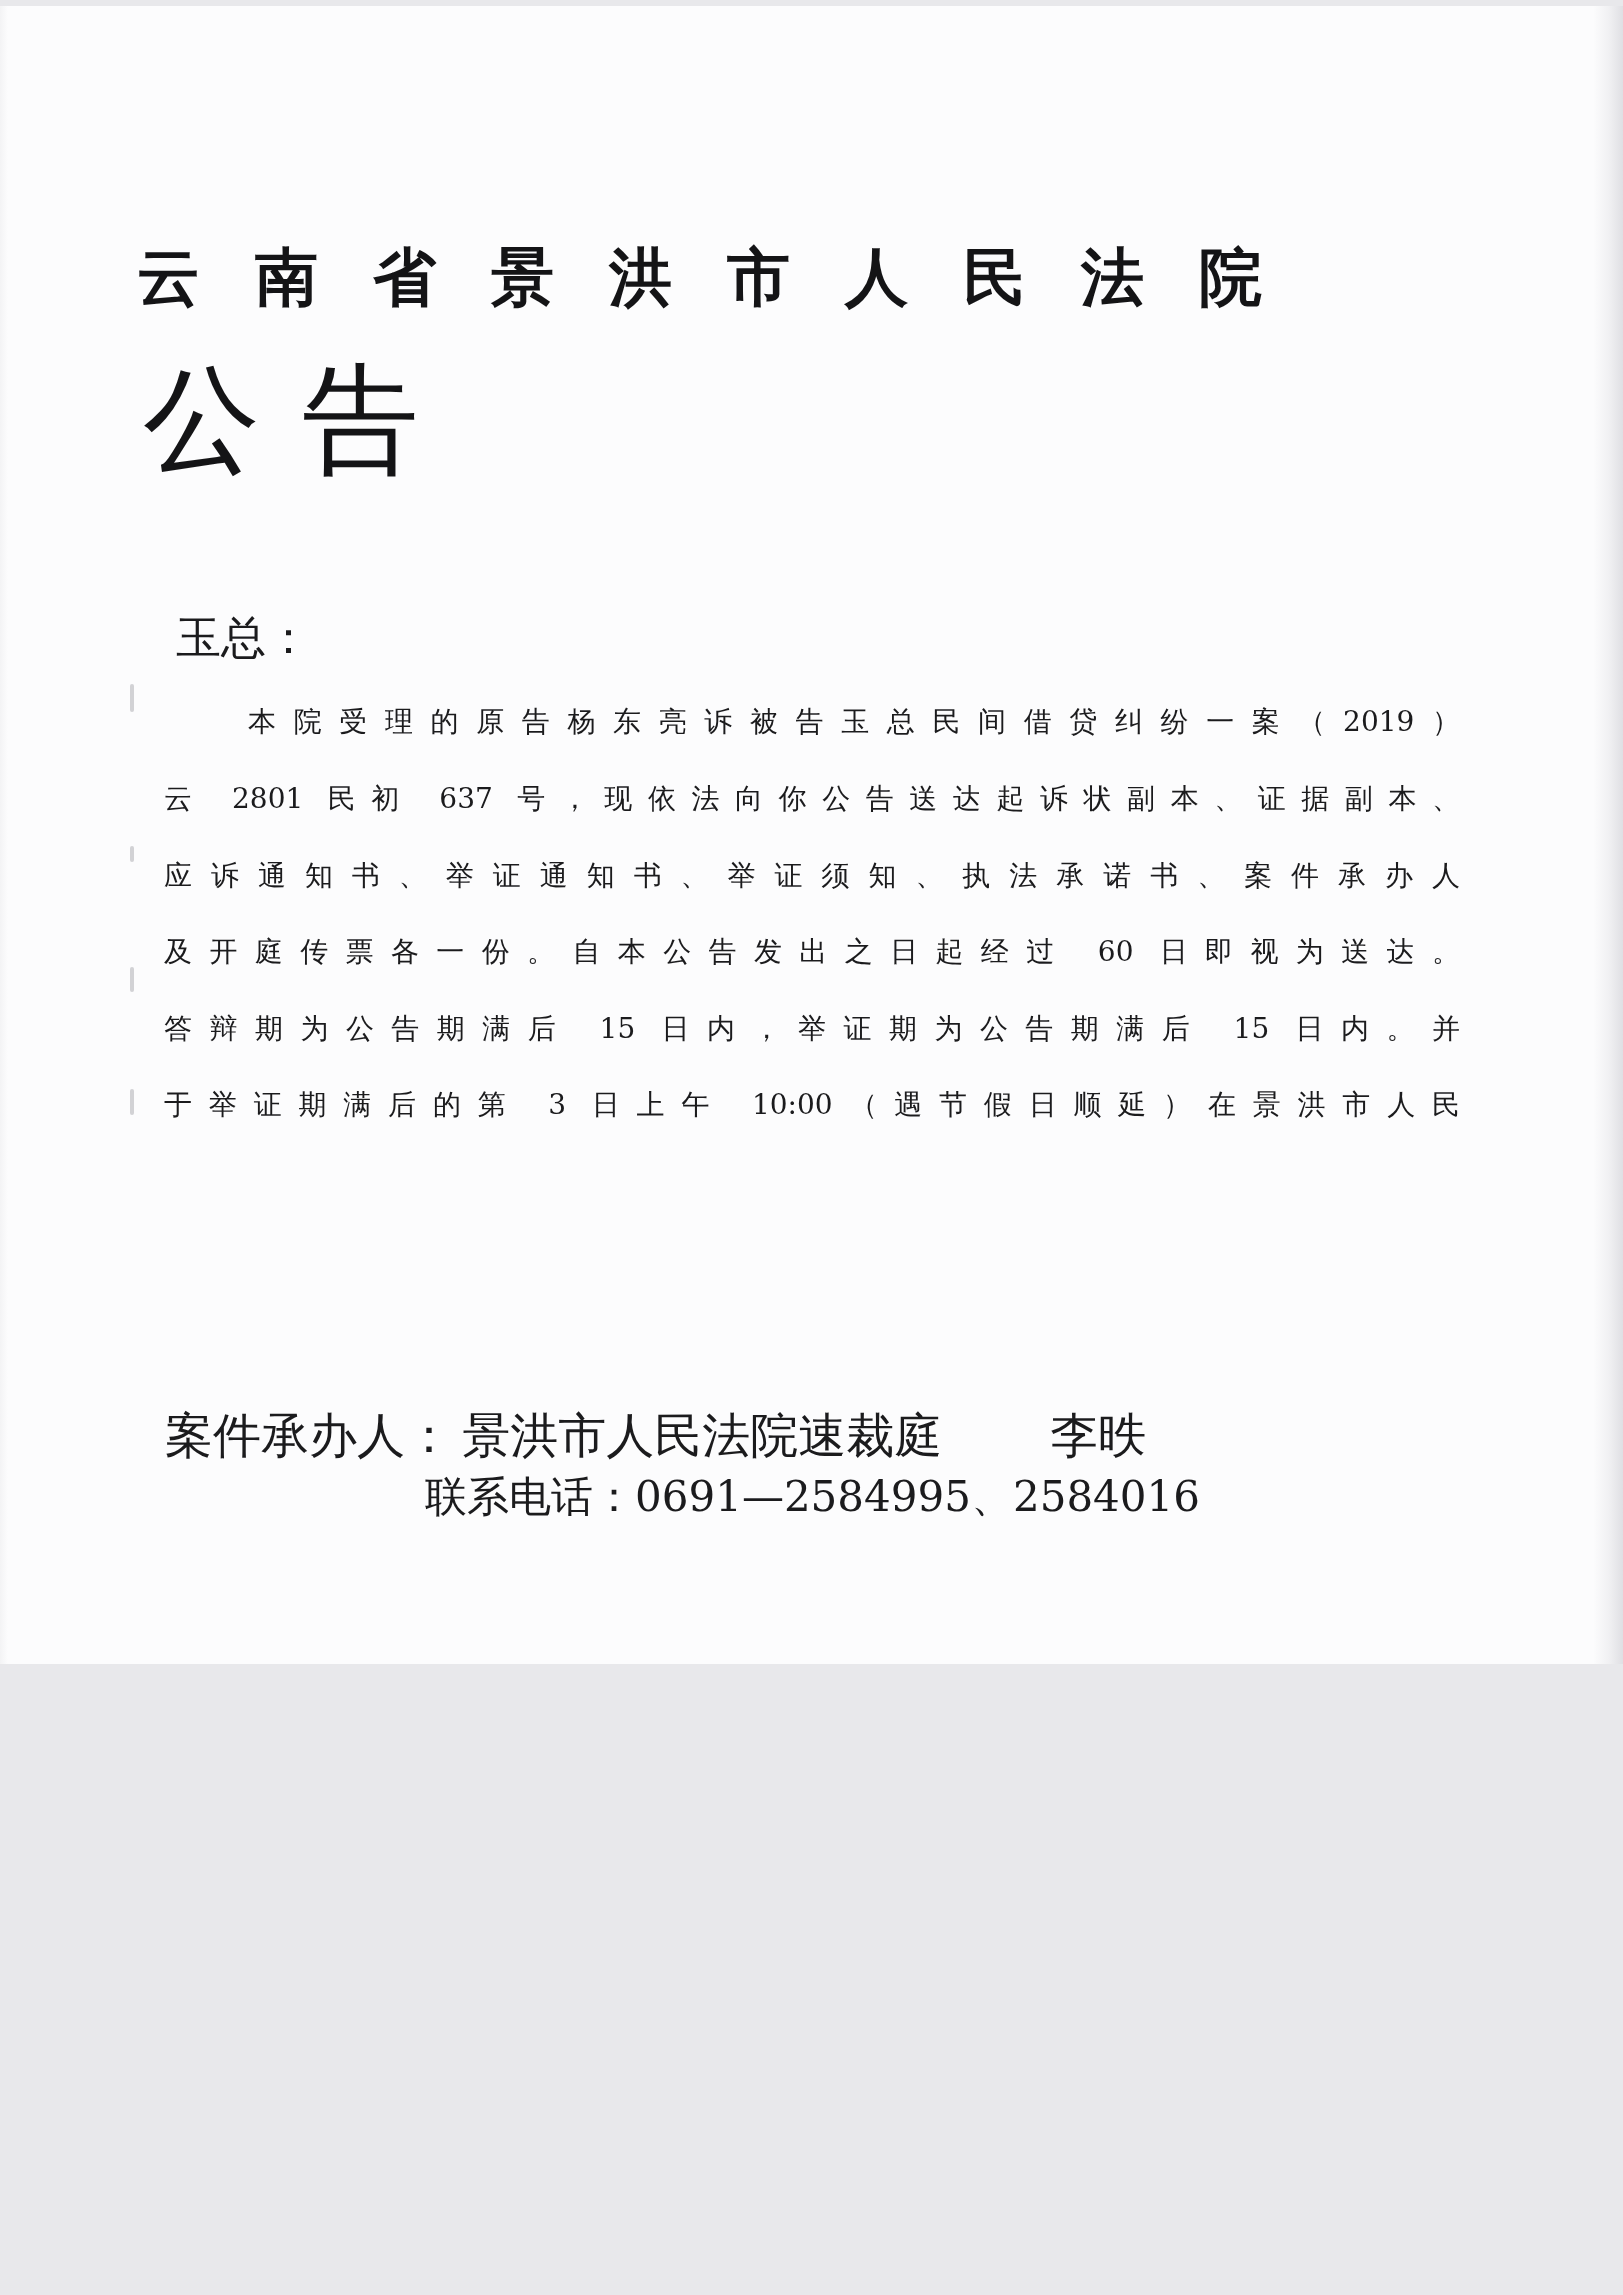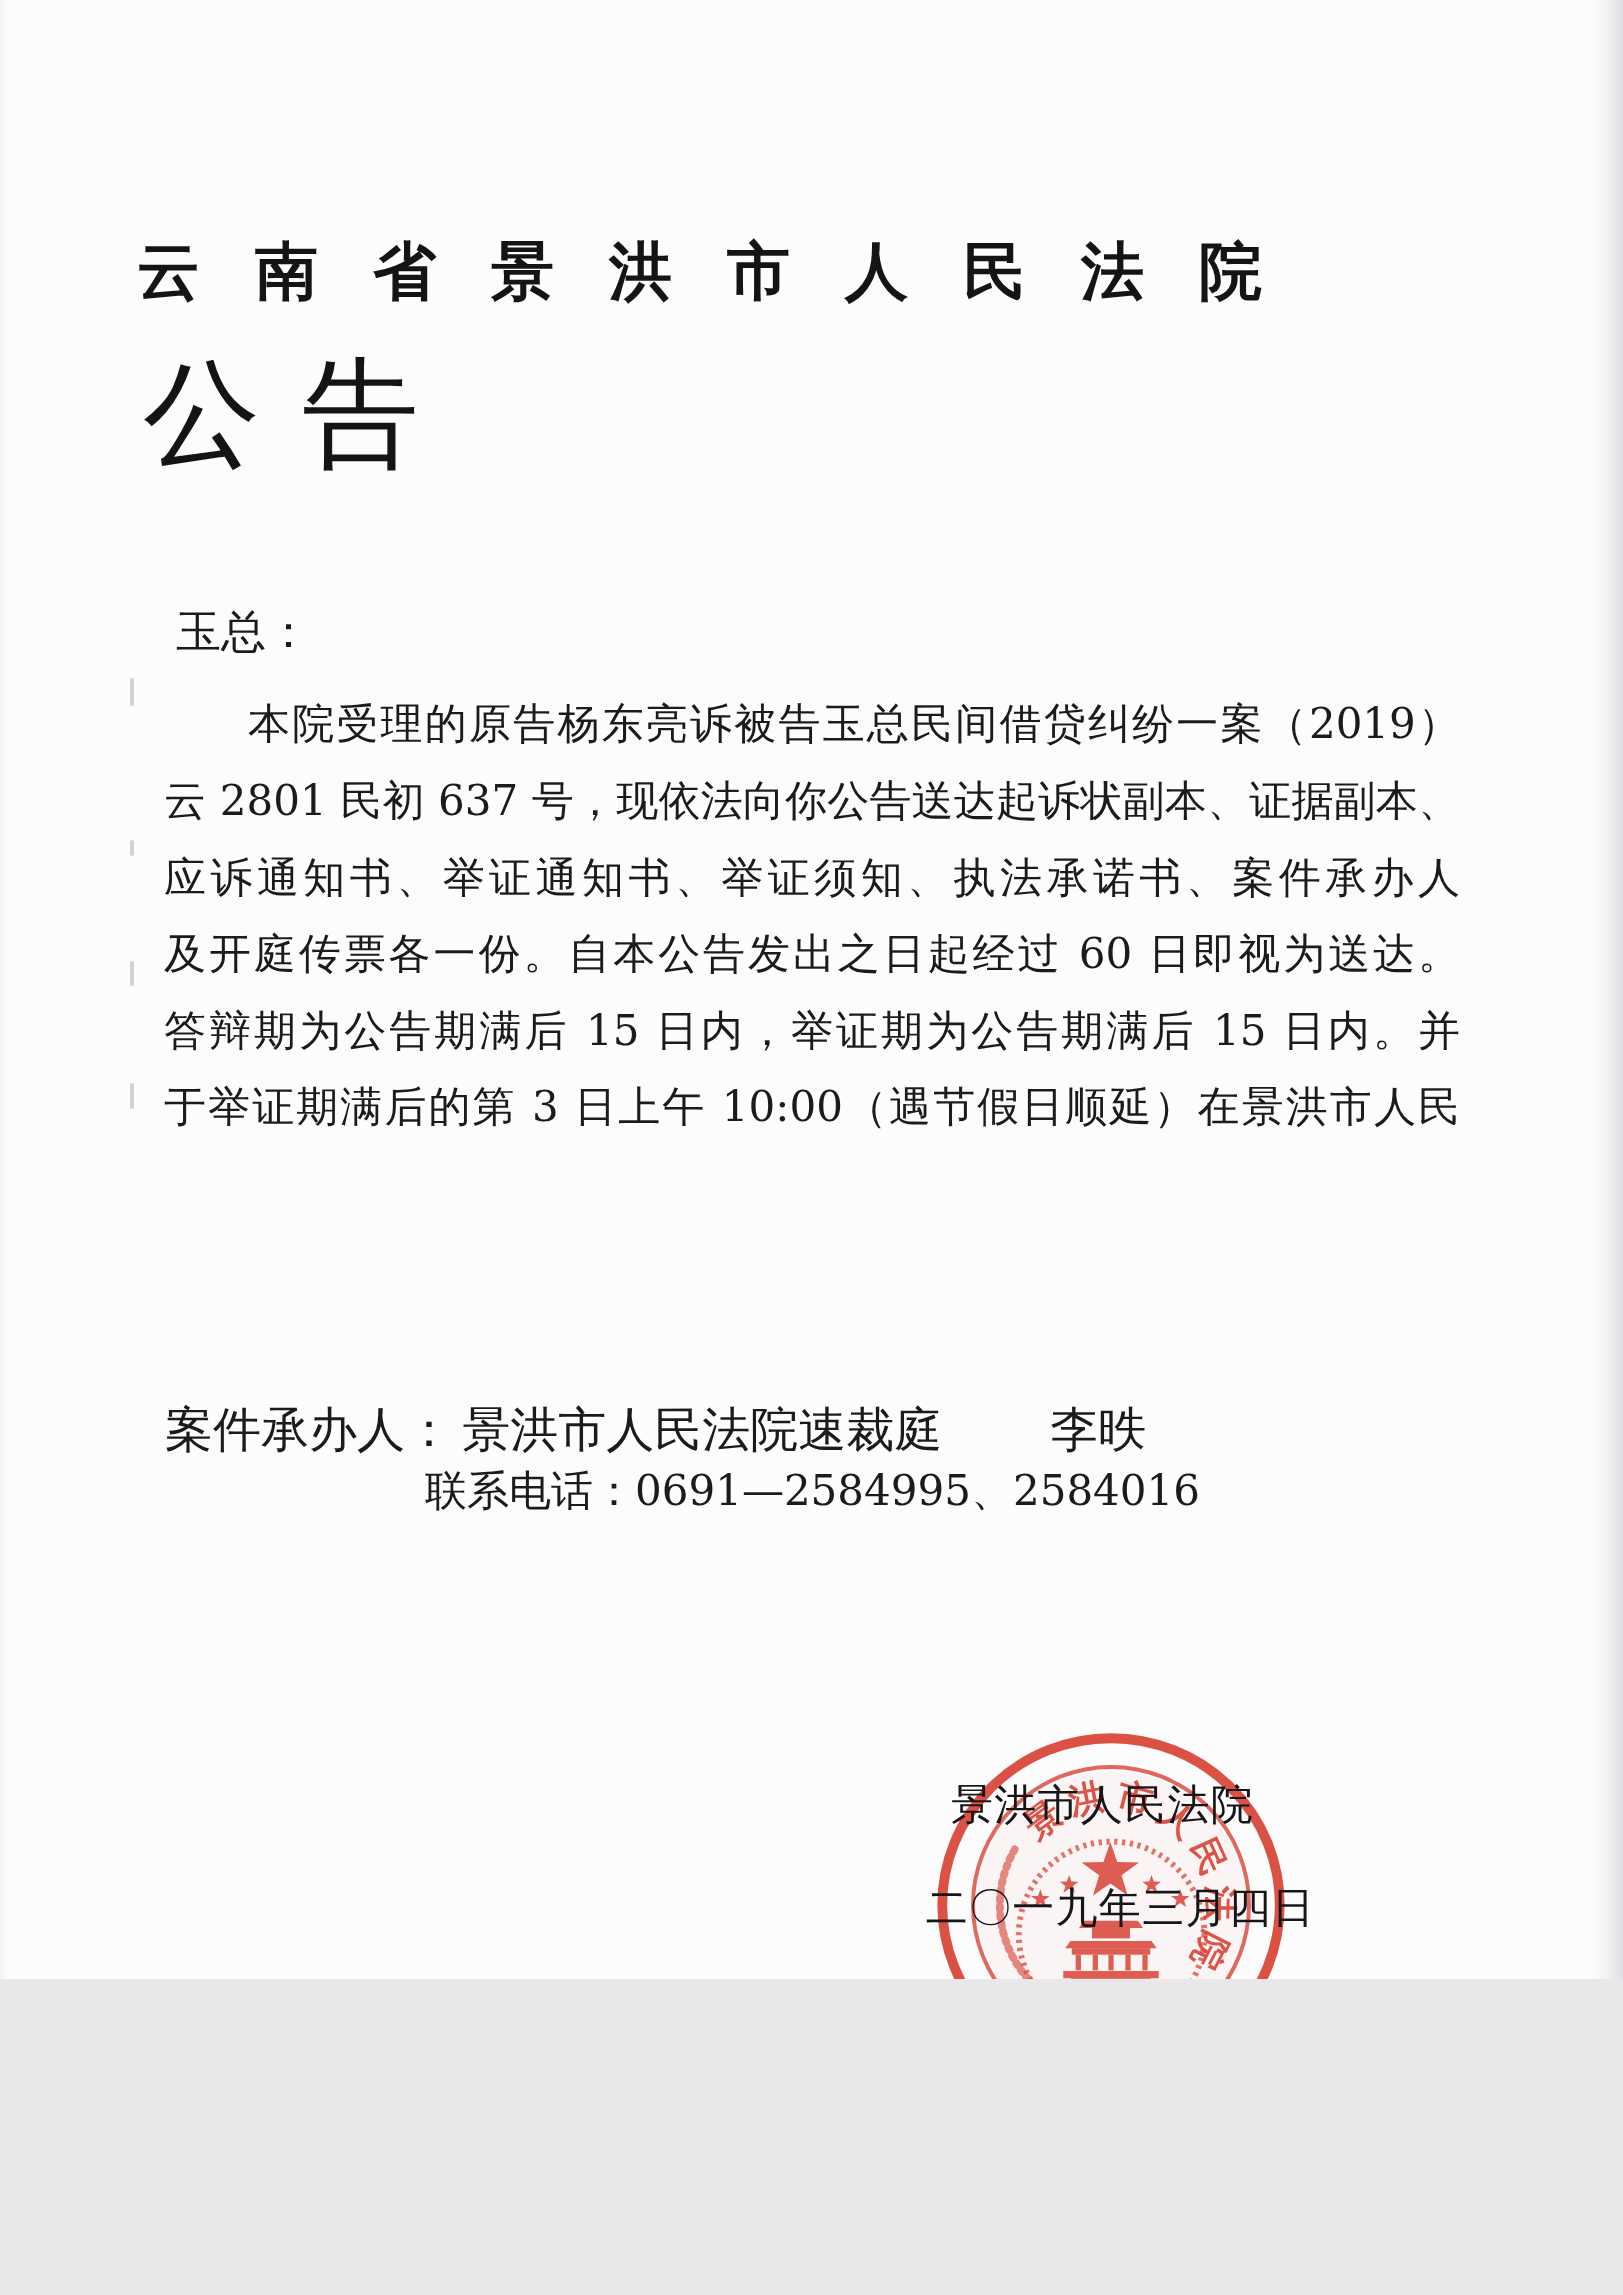--- a/index.html
+++ b/index.html
@@ -1,20 +1,20 @@
 <!DOCTYPE html>
 <html style="font-size:10.5px"><head>
 <meta charset="utf-8">
 <style>
   * { margin:0; padding:0; box-sizing:border-box; }
   html,body { background:#e8e8eb; }
   .page {
     position:relative;
-    width:1623px; height:1979px;
-    margin:0 auto;
+    width:1623px; height:1658px;
+    margin:6px auto;
     background:
       linear-gradient(to right, rgba(30,30,45,0.04), rgba(30,30,45,0) 7.9px),
       linear-gradient(to left,  rgba(30,30,55,0.13), rgba(30,30,55,0.05) 14.4px, rgba(30,30,55,0) 30px),
       #fcfcfd;
     font-family:"DejaVu Serif","Liberation Serif",serif;
     color:#1b1b1d;
     overflow:hidden;
   }
   .court-name {
     position:absolute; top:240px; left:164px; width:1296px;
@@ -29,21 +29,21 @@
     text-align:left; letter-spacing:42px; white-space:nowrap;
     transform:translateX(-21px);
     color:#141416;
   }
   .salutation {
     position:absolute; top:607px; left:176px;
     font-size:45px; line-height:1.1;
   }
   .bline {
     position:absolute; left:164px; width:1296px;
-    font-size:42px; line-height:1.15;
+    font-size:28px; line-height:1.15;
     color:#1b1b1d;
   }
   .just { text-align:justify; text-align-last:justify; }
   .lastline { text-align:left; text-align-last:left; }
   .indent { text-indent:84px; }
   .l1{top:700px;} .l2{top:777px;} .l3{top:854px;} .l4{top:930px;}
   .l5{top:1007px;} .l6{top:1083px;} .l7{top:1160px;}
   .contact1 { position:absolute; top:1403px; left:165px; font-size:48px; line-height:1.1; white-space:nowrap; }
   .contact1 .cv { margin-left:9.2px; }
   .contact1 .hname { margin-left:108px; }

